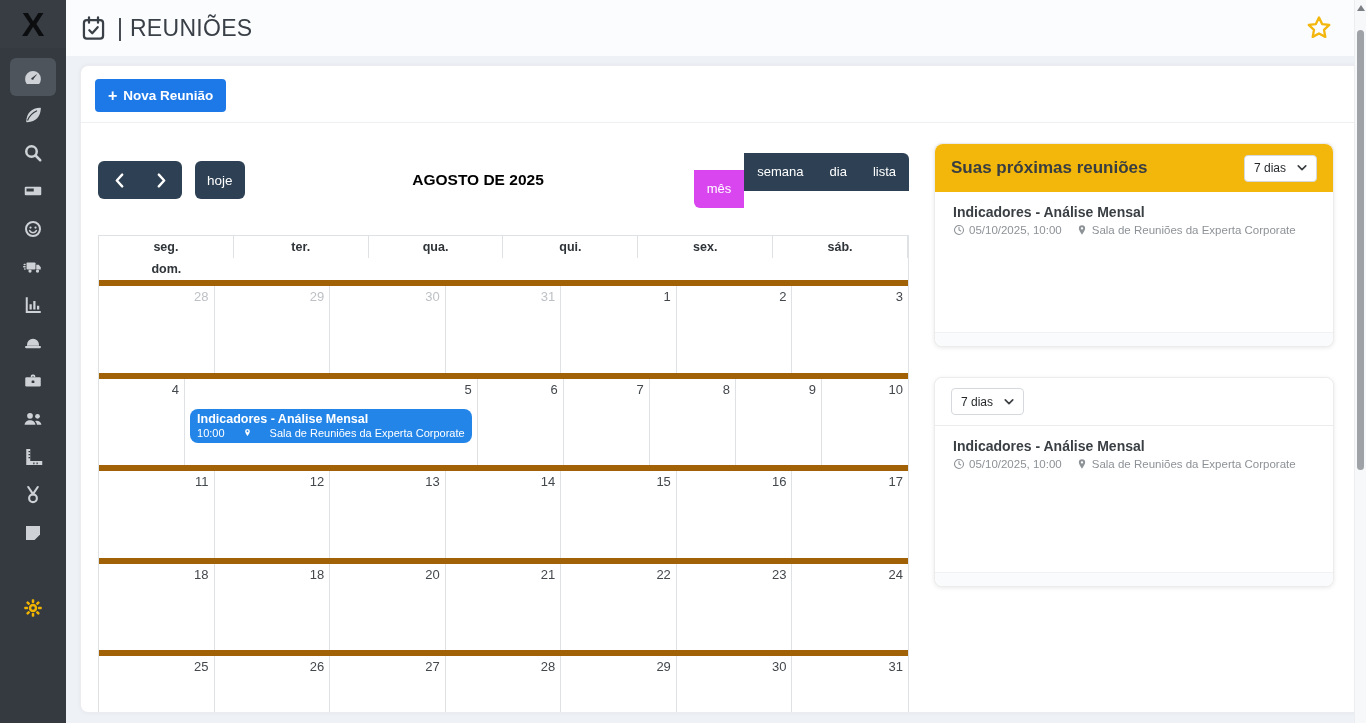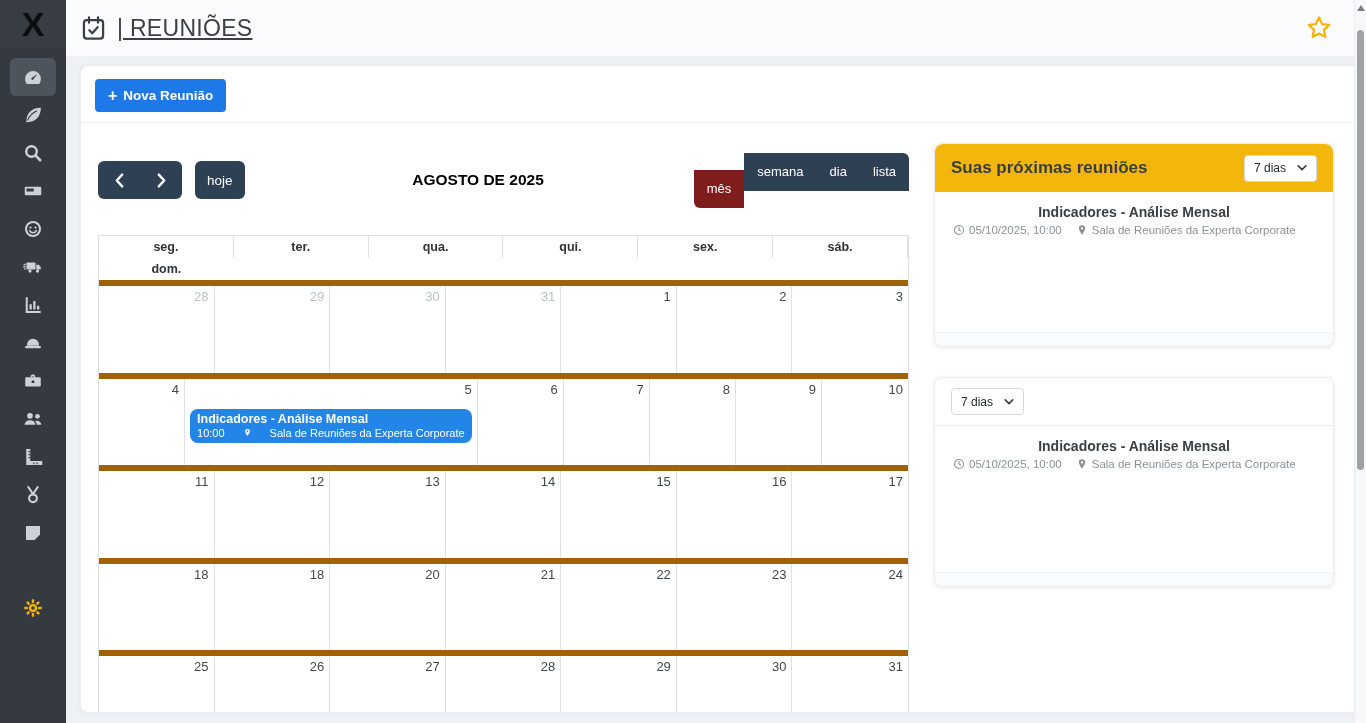--- a/index.html
+++ b/index.html
@@ -16,21 +16,21 @@
     border-radius:6px; color:#ced2d6; cursor:pointer; }
   .side-item.active { background:#4d545b; }
   .side-item .icon svg { width:20px; height:20px; display:block; }
   .side-bottom { margin-top:auto; padding-bottom:96px; display:flex; justify-content:center; }
   .side-item.gold { color:#f0b400; }
 
   
   .main { flex:1; display:flex; flex-direction:column; min-width:0; padding-right:3px; }
   .topbar { height:56px; display:flex; align-items:center; padding:0 30px 0 14px; background:#fbfcfd; }
   .topbar .cal-icon svg { width:27px; height:27px; display:block; color:#3a4047; }
-  .page-title { font-size:23px; color:#3a4047; font-weight:500; margin:0 0 0 10px; letter-spacing:.3px;text-decoration:underline; }
+  .page-title { font-size:23px; color:#3a4047; font-weight:500; margin:0 0 0 10px; letter-spacing:.3px; }
   .star { margin-left:auto; cursor:pointer; }
   .star svg { width:28px; height:28px; display:block; }
 
   .card { background:#fff; border-radius:8px; margin:9px 0 0 14px; height:648px;
     border:1px solid #ececf0; box-shadow:0 0 4px rgba(0,0,0,.05); overflow:hidden; }
   .actions-row { padding:13px 14px 10px; border-bottom:1px solid #edf0f3; }
   .btn-new { background:var(--accent,#1d79e8); color:#fff; border:none; border-radius:4px; height:33px;
     padding:0 13px; font-size:13.5px; font-weight:700; display:inline-flex; align-items:center; gap:6px;
     font-family:inherit; cursor:pointer; }
   .btn-new .plus { font-size:16px; font-weight:700; line-height:1; }
@@ -44,41 +44,41 @@
   .nav-btn { width:42px; background:transparent; border:none; display:flex; align-items:center;
     justify-content:center; cursor:pointer; color:#fff; }
   .nav-btn svg { width:11px; height:15px; }
   .btn-today { margin-left:13px; height:38px; background:var(--btn-dark,#2e4154); color:#fff; border:none;
     border-radius:6px; padding:12px 12px; font-size:13.5px; font-family:inherit; cursor:pointer; }
   .fc-title { position:absolute; left:0; width:760px; text-align:center; font-size:15.5px; font-weight:700;
     color:#000000; margin:0; line-height:38px; pointer-events:none; }
   .view-group { margin-left:auto; display:flex; border-radius:6px; overflow:hidden; position:relative; z-index:1; }
   .view-btn { background:var(--btn-dark,#2e4154); color:#fff; border:none; padding:0 13px; height:38px;
     font-size:13px; font-family:inherit; cursor:pointer; }
-  .view-btn.active { background:#7f1d1d;margin-top:17px; }
+  .view-btn.active { background:#d946ef;margin-top:17px; }
 
   .fc-grid { margin-top:36px; border:1px solid #dfe2e5; border-bottom:none; }
   .fc-head { display:grid; grid-template-columns:repeat(6,1fr); }
   .fc-head .fc-col { height:22px; line-height:22px; text-align:center; font-weight:700; font-size:12.5px;
     color:#2f3439; border-right:1px solid #dfe2e5; }
   .fc-head .fc-col:last-child { border-right:none; }
   .fc-row { display:grid; grid-template-columns:repeat(7,1fr); height:92.5px; border-top:6px solid #a16207; }
   .fc-cell { border-right:1px solid #dfe2e5; padding:2px 5px; display:flex; flex-direction:column; cursor:pointer; }
   .fc-cell:last-child { border-right:none; }
   .fc-daynum { text-align:right; font-size:13px; color:#43484d; line-height:17px; }
   .fc-cell.muted .fc-daynum { color:#bdc1c5; }
   .fc-event { margin:11px 0 0; background:var(--event-blue,#2385e8); border-radius:8px; color:#fff;
     padding:3px 7px 4px; overflow:hidden; cursor:pointer; }
   .ev-title { font-size:12.5px; font-weight:700; white-space:nowrap; overflow:hidden; }
   .ev-meta { font-size:11px; white-space:nowrap; overflow:hidden; display:flex; align-items:center; gap:18px; margin-top:1px; }
   .ev-meta .icon svg { width:9px; height:11px; display:block; }
 
   
   .panels { margin-left:auto; width:400px; flex-shrink:0; }
-  .panel { background:#fff; border-radius:8px; border:1px solid #ececec; box-shadow:0 1px 4px rgba(0,0,0,.09);text-align:center; }
+  .panel { background:#fff; border-radius:8px; border:1px solid #ececec; box-shadow:0 1px 4px rgba(0,0,0,.09); }
   .panel1 { margin-top:20px; }
   .panel2 { margin-top:30px; }
   .panel-header { height:48px; display:flex; align-items:center; justify-content:space-between;
     padding:0 16px; border-radius:8px 8px 0 0; }
   .panel-header.yellow { background:var(--panel-yellow,#f3b70b); }
   .panel-header.plain { background:#fff; border-bottom:1px solid #ececec; }
   .panel-title { font-size:17px; font-weight:700; color:#383d42; }
   .select { background:#fff; border:1px solid #d5d9dd; border-radius:4px; height:27px; display:flex;
     align-items:center; gap:11px; padding:0 9px; font-size:12px; color:#26292c; cursor:pointer; }
   .select .icon svg { width:10px; height:8px; display:block; color:#3c4043; }

